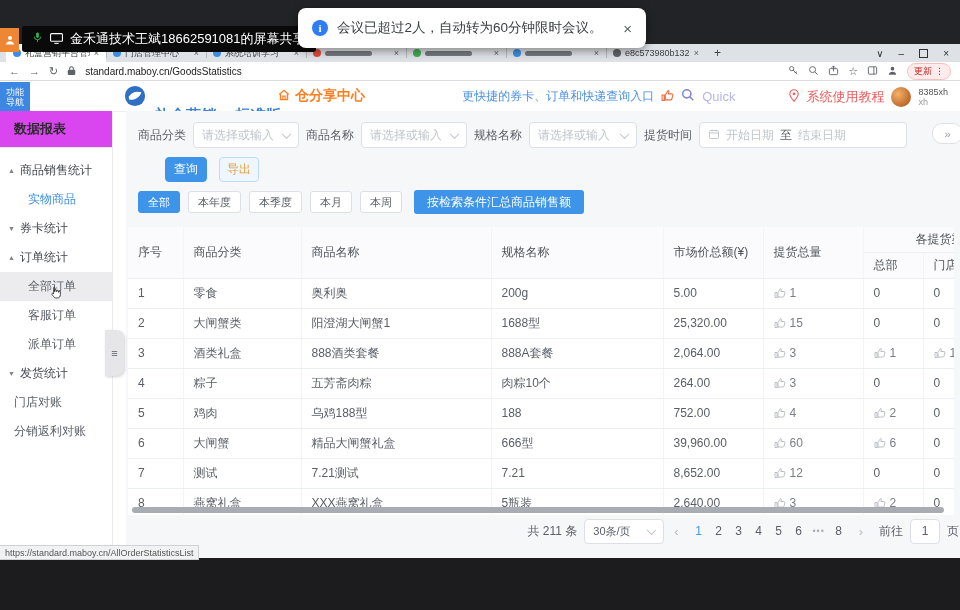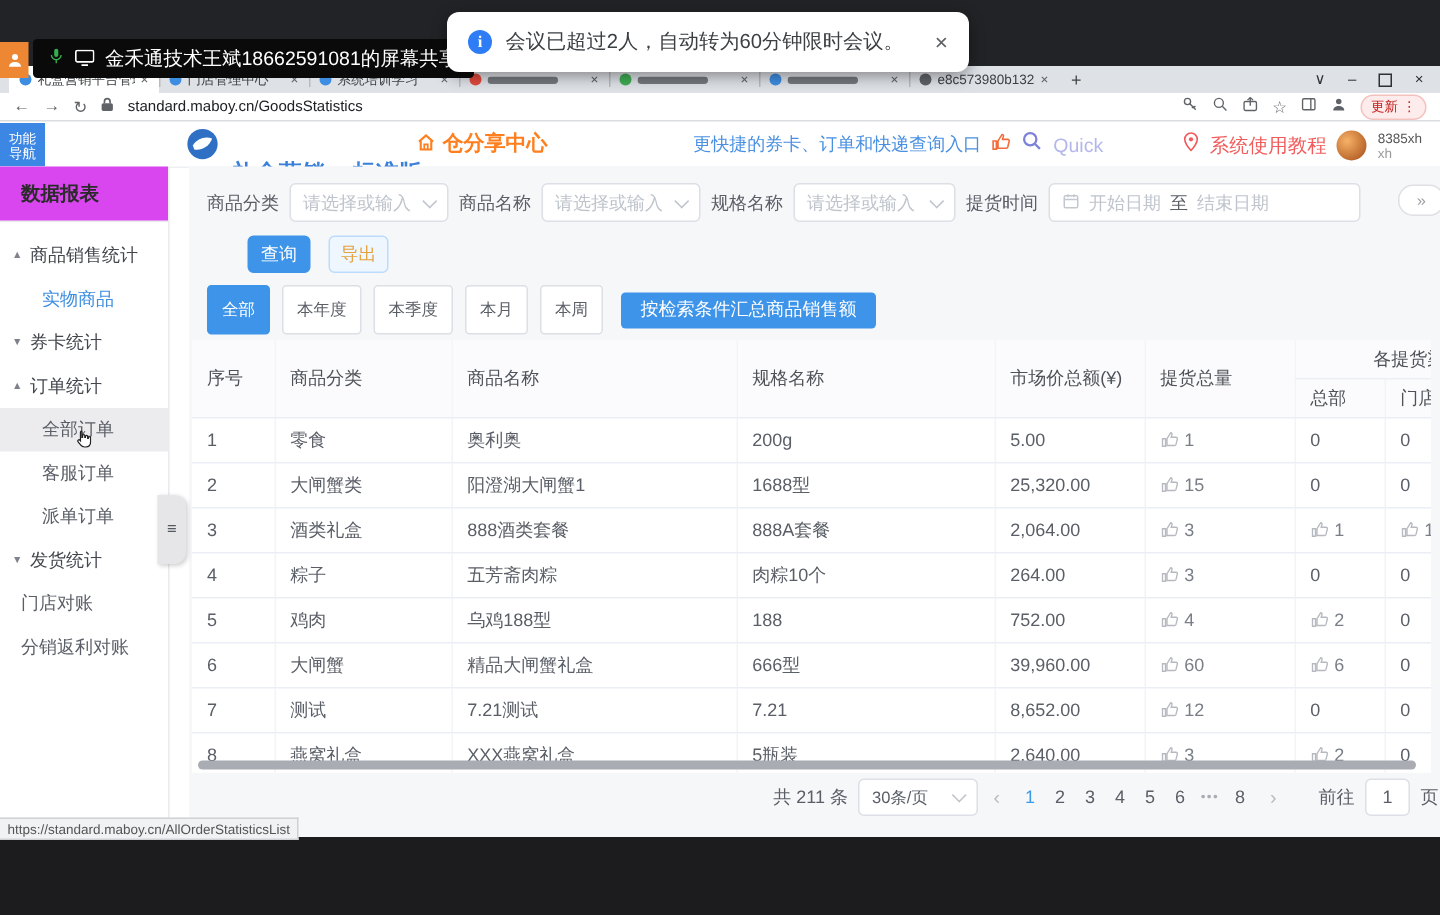--- a/index.html
+++ b/index.html
@@ -75,21 +75,21 @@
         transform:rotate(45deg) translate(-1px,-1px);flex:none;}
   .f-date{width:208px;justify-content:flex-start;gap:6px;}
   .f-sep{color:#5a5e66;}
   .expand-pill{position:absolute;left:806px;top:12px;width:29px;height:19px;background:#fff;border:1px solid #e0e0e4;
                border-radius:10px;display:flex;align-items:center;justify-content:center;color:#9a9da3;font-size:11px;}
   .btnrow{position:absolute;left:12px;top:46px;display:flex;gap:12px;margin-left:27px;}
   .btn{border-radius:4px;font-size:12px;height:25px;font-family:inherit;}
   .btn-query{width:42px;background:#3d94e8;color:#fff;border:1px solid #3d94e8;}
   .btn-export{width:40px;background:#eef6ff;color:#e6a23c;border:1px solid #bcdcff;}
   .tabrow{position:absolute;left:12px;top:79px;display:flex;gap:8px;align-items:center;}
-  .rtab{height:33px;padding:0 9px;background:#fff;border:1px solid #dcdfe6;border-radius:3px;font-size:11px;color:#5a5e66;font-family:Liberation Serif, serif;}
+  .rtab{height:22px;padding:0 9px;background:#fff;border:1px solid #dcdfe6;border-radius:3px;font-size:11px;color:#5a5e66;font-family:Liberation Serif, serif;}
   .rtab-active{background:#3d94e8;border-color:#3d94e8;color:#fff;}
   .btn-summary{height:24px;padding:0 13px;background:#3d94e8;color:#fff;border:none;border-radius:3px;font-size:12px;margin-left:4px;font-family:inherit;}
   
   .tablewrap{position:absolute;left:2px;top:116px;width:826px;height:288px;background:#fff;overflow:hidden;}
   table{border-collapse:collapse;table-layout:fixed;width:890px;font-size:12px;color:#5a5e66;}
   th,td{border-bottom:1px solid #ebeef5;border-right:1px solid #f3f4f8;padding:0 0 0 10px;text-align:left;
         font-weight:normal;overflow:hidden;white-space:nowrap;box-sizing:border-box;}
   thead th{color:#4f5359;background:#fbfbfd;height:25px;}
   thead .th-main{height:51px;}
   .th-group{text-align:center;}
@@ -99,21 +99,21 @@
   .hthumb{position:absolute;left:4px;bottom:2px;width:812px;height:6px;background:#a9acb2;border-radius:3px;}
   
   .pagination{position:absolute;right:14px;top:407px;height:26px;display:flex;align-items:center;gap:7px;font-size:12px;color:#5a5e66;}
   .psize{width:80px;height:25px;border:1px solid #dcdfe6;border-radius:4px;background:#fff;display:flex;align-items:center;
          justify-content:space-between;padding:0 8px;box-sizing:border-box;font-size:11px;color:#5a5e66;}
   .parrow{color:#b8bbc2;font-size:13px;padding:0 3px;}
   .pages{display:flex;align-items:center;}
   .pg{min-width:20px;text-align:center;color:#5a5e66;}
   .pg-active{color:#3d9ae8;}
   .pg-dots{color:#a9acb2;font-size:9px;letter-spacing:1px;}
-  .goto-label{margin-left:18px;}
+  .goto-label{margin-left:6px;}
   .goto-input{width:28px;height:23px;border:1px solid #dcdfe6;border-radius:4px;text-align:center;font-size:12px;
               color:#5a5e66;font-family:inherit;padding:0;}
   
   .status-tooltip{position:absolute;left:0;top:545px;height:13px;background:#f1f2f4;border:1px solid #cfd1d4;border-left:none;
                   display:flex;align-items:center;padding:0 5px;font-size:9px;color:#555;z-index:10;}
   .bottombar{position:absolute;left:0;top:558px;width:960px;height:52px;background:#1c1c1e;}
   .share-person{position:absolute;left:0;top:28px;width:19px;height:24px;background:#ed8733;display:flex;
                 align-items:center;justify-content:center;}
   .share-pill{position:absolute;left:22px;top:26px;height:26px;background:#0a0a0a;border-radius:3px;display:flex;
               align-items:center;gap:7px;padding:0 10px;color:#fff;font-size:13px;white-space:nowrap;}

